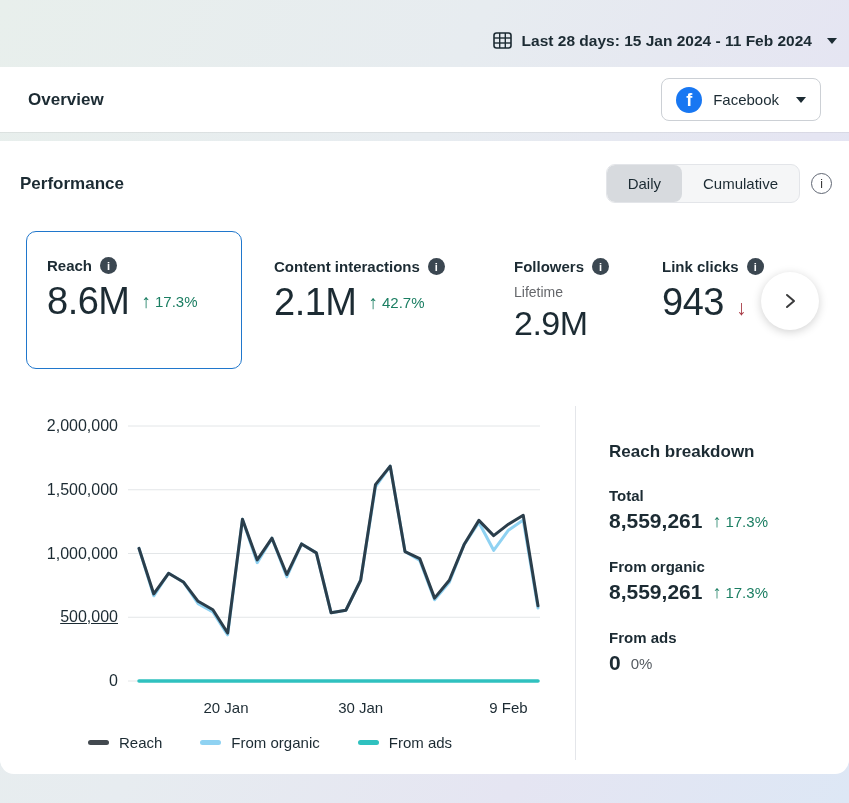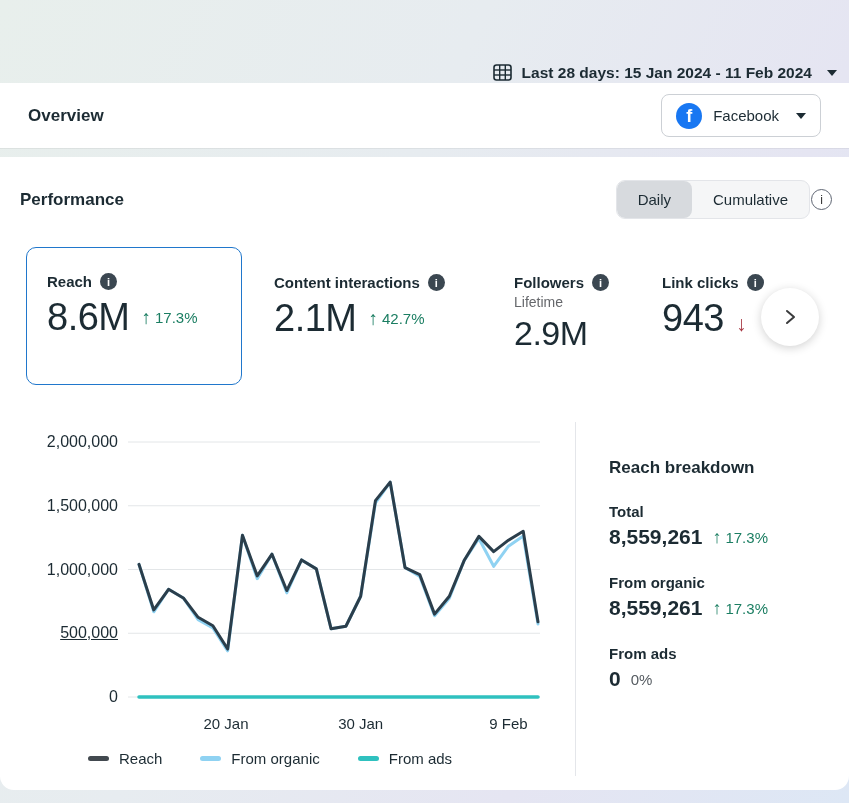--- a/index.html
+++ b/index.html
@@ -3,53 +3,53 @@
 <meta charset="utf-8">
 <style>
   * { margin:0; padding:0; box-sizing:border-box; }
   html,body { width:849px; height:803px; overflow:hidden; }
   body {
     font-family:"Liberation Sans","DejaVu Sans",sans-serif;
     color:#1c2b33;
     background:linear-gradient(115deg,#e8efec 0%,#e7ecf0 40%,#e5e5f2 72%,#dde7f5 100%);
   }
   
-  .topbar { height:83px; padding:14px 12px 0 0; display:flex; justify-content:flex-end; align-items:flex-end; }
+  .topbar { height:67px; padding:14px 12px 0 0; display:flex; justify-content:flex-end; align-items:center; }
   .date-picker { display:flex; align-items:center; gap:9px; cursor:pointer; font-size:15.5px; font-weight:700; color:#1c2b33; }
   .caret { width:0; height:0; border-left:5.5px solid transparent; border-right:5.5px solid transparent; border-top:6.5px solid #1c2b33; margin-left:6px; }
   
   .overview-row { background:#fff; height:65px; display:flex; align-items:center; justify-content:space-between; padding:0 28px; box-shadow:0 1px 0 rgba(0,0,0,0.05); }
   .overview-title { font-size:17px; font-weight:700; }
   .fb-btn { display:flex; align-items:center; gap:11px; background:#fff; border:1px solid #ccd0d5; border-radius:8px; height:43px; padding:0 14px; cursor:pointer; font-size:15px; color:#1c2b33; }
   .fb-logo { width:26px; height:26px; border-radius:50%; background:#1877f2; color:#fff; font-weight:700; font-size:18px; display:grid; place-items:center; line-height:26px; }
   
   .main-card { background:#fff; margin-top:9px; height:633px; border-radius:0 0 14px 14px; padding-top:23px; position:relative; }
   .perf-header { display:flex; justify-content:space-between; align-items:center; padding:0 17px 0 20px; }
   .perf-title { font-size:17px; font-weight:700; }
-  .perf-right { display:flex; align-items:center; gap:1px;margin-left:8px; }
+  .perf-right { display:flex; align-items:center; gap:11px;margin-left:8px; }
   .seg { display:flex; border:1px solid #e3e5e9; border-radius:9px; overflow:hidden; background:#f5f6f7; font-size:15px; }
   .seg-btn { padding:10px 21px; cursor:pointer; background:transparent; border:none; font-size:15px; color:#1c2b33; font-family:inherit; }
   .seg-btn.active { background:#d7dade; border-radius:8px; }
   .info-outline { width:21px; height:21px; border:1.5px solid #5f6673; border-radius:50%; display:grid; place-items:center; font-size:12px; color:#333; cursor:pointer; background:#fff; }
   
   .cards-row { margin-top:28px; padding-left:26px; display:flex; position:relative; height:138px; }
   .card { padding-top:27px; cursor:pointer; }
   .card.reach { width:216px; height:138px; border:1.5px solid #2077cc; border-radius:10px; padding:25px 0 0 20px; margin-right:32px; background:#fff; }
   .card.ci { width:240px; }
   .card.fol { width:148px; }
   .card.lc  { width:140px; }
   .card-label-row { display:flex; align-items:center; gap:8px; font-size:15px; font-weight:700; }
   .info-filled { width:17px; height:17px; border-radius:50%; background:#3b4751; color:#fff; display:grid; place-items:center; font-size:11px; font-weight:700; cursor:pointer; }
   .card-value-row { margin-top:6px; display:flex; align-items:center; gap:12px; }
   .card-value { font-size:38px; letter-spacing:-0.5px; color:#1c2b33; }
   .card-value.small { font-size:34px; }
   .delta { display:flex; align-items:center; gap:4px; color:#1b7e62; font-size:15px; }
   .delta .arrow { font-size:19px; line-height:1; }
   .arrow-down-red { color:#a83a45; font-size:21px; transform:translateY(5px); }
-  .sub { font-size:14px; color:#65676b; margin-top:3px; }
+  .sub { font-size:14px; color:#65676b; margin-top:9px; }
   .fol .card-value-row { margin-top:4px; }
   .chev-btn { position:absolute; left:761px; top:41px; width:58px; height:58px; border-radius:50%; background:#fff; border:none; box-shadow:0 2px 10px rgba(0,0,0,0.18); display:grid; place-items:center; cursor:pointer; }
   
   .chart-section { display:flex; margin-top:37px; padding-left:20px; height:354px; }
   .chart-left { width:555px; padding-top:14px; }
   .chart-grid { display:flex; }
   .y-labels { width:98px; height:270px; position:relative; font-size:16px; }
   .y-labels span { position:absolute; right:0; line-height:20px; }
   .plot { width:412px; height:270px; margin-left:10px; position:relative; }
   .x-labels { position:relative; height:30px; font-size:15px; margin-left:108px; }

